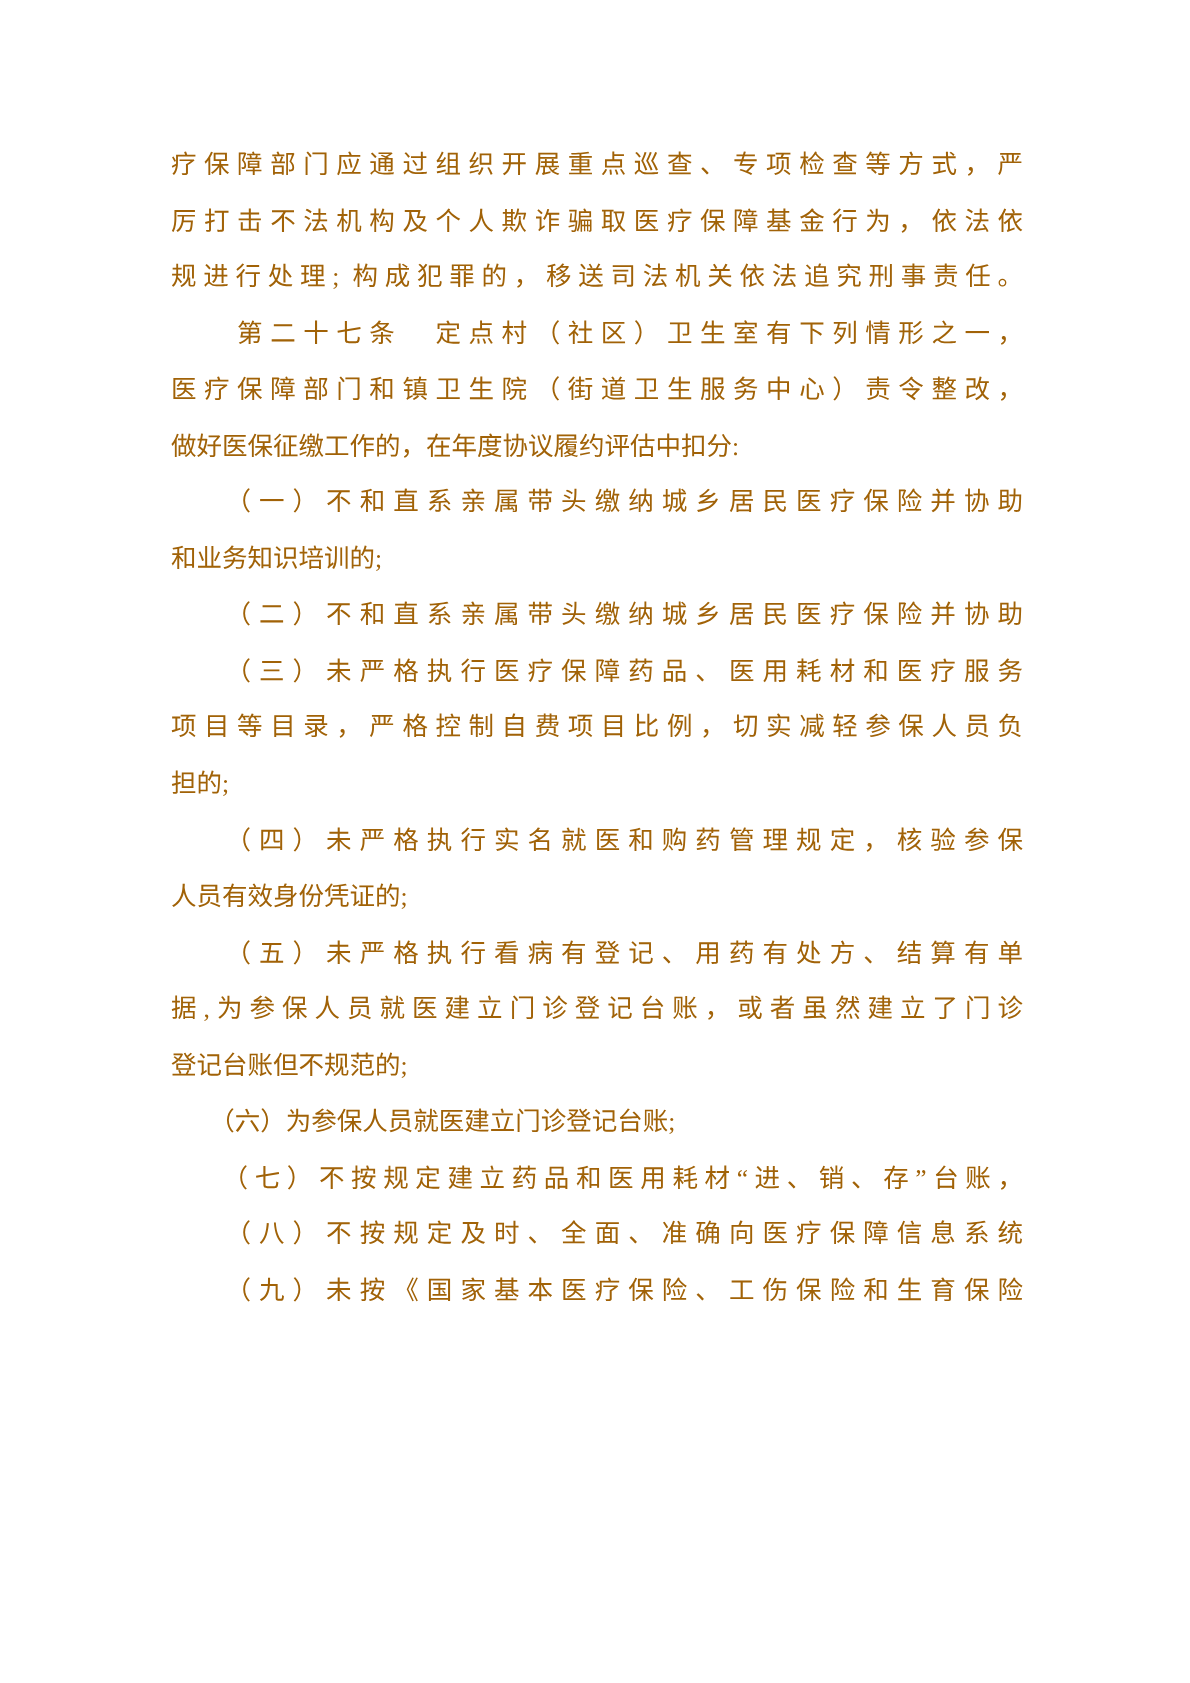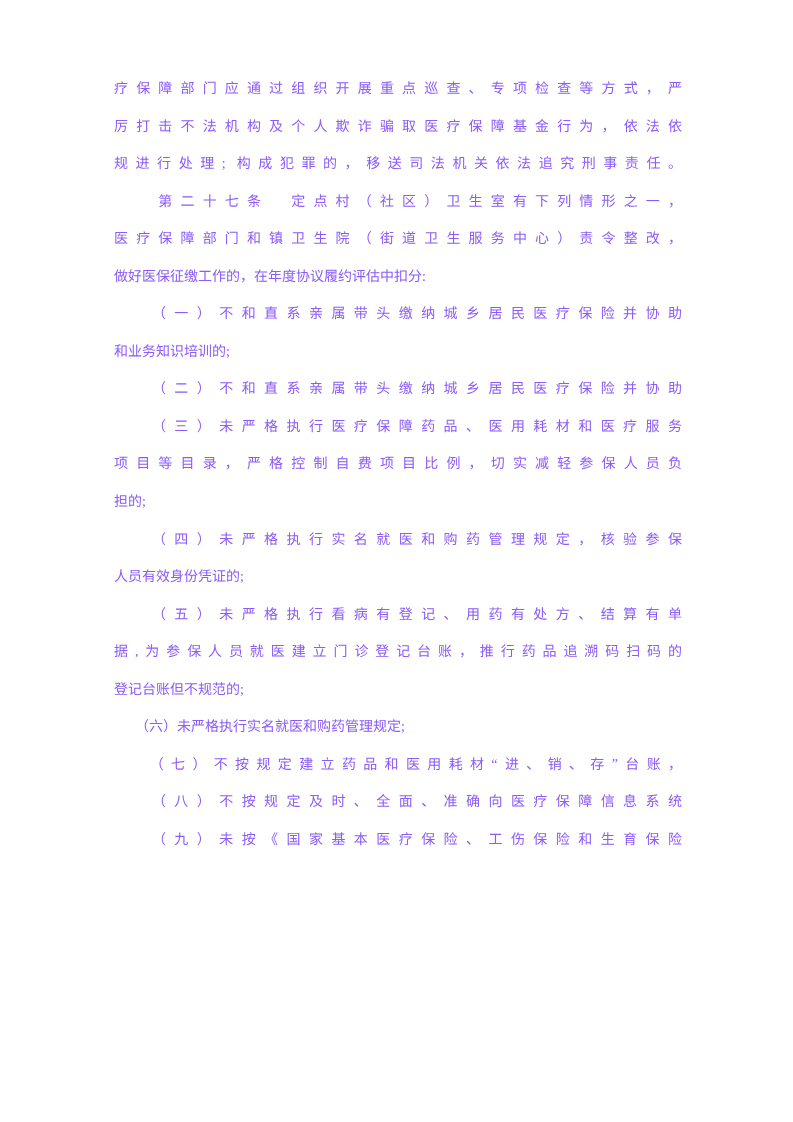--- a/index.html
+++ b/index.html
@@ -11,26 +11,26 @@
     position: relative;
     width: 793px;
     height: 1122px;
     background: #ffffff;
     overflow: hidden;
     box-sizing: border-box;
   }
   .text-block {
     position: absolute;
     left: 114px;
-    top: 70px;
+    top: 91px;
     width: 568px;
     font-family: "Liberation Serif", "DejaVu Serif", serif;
-    font-size: 14px;
+    font-size: 17px;
     line-height: 37.55px;
-    color: #8b5cf6;
+    color: #a16207;
     letter-spacing: 0;
   }
   .text-line {
     white-space: pre-wrap;
     min-height: 37.55px;
   }
   .line-justify {
     text-align: justify;
     text-align-last: justify;
   }
@@ -53,20 +53,20 @@
       <div class="text-line line-left">做好医保征缴工作的，在年度协议履约评估中扣分:</div>
       <div class="text-line line-justify">　　（一）不和直系亲属带头缴纳城乡居民医疗保险并协助</div>
       <div class="text-line line-left">和业务知识培训的;</div>
       <div class="text-line line-justify">　　（二）不和直系亲属带头缴纳城乡居民医疗保险并协助</div>
       <div class="text-line line-justify">　　（三）未严格执行医疗保障药品、医用耗材和医疗服务</div>
       <div class="text-line line-justify">项目等目录，严格控制自费项目比例，切实减轻参保人员负</div>
       <div class="text-line line-left">担的;</div>
       <div class="text-line line-justify">　　（四）未严格执行实名就医和购药管理规定，核验参保</div>
       <div class="text-line line-left">人员有效身份凭证的;</div>
       <div class="text-line line-justify">　　（五）未严格执行看病有登记、用药有处方、结算有单</div>
-      <div class="text-line line-justify">据,为参保人员就医建立门诊登记台账，推行药品追溯码扫码的</div>
+      <div class="text-line line-justify">据,为参保人员就医建立门诊登记台账，或者虽然建立了门诊</div>
       <div class="text-line line-left">登记台账但不规范的;</div>
-      <div class="text-line line-left">　　（六）未严格执行实名就医和购药管理规定;</div>
+      <div class="text-line line-left">　　（六）为参保人员就医建立门诊登记台账;</div>
       <div class="text-line line-justify">　　（七）不按规定建立药品和医用耗材“进、销、存”台账，</div>
       <div class="text-line line-justify">　　（八）不按规定及时、全面、准确向医疗保障信息系统</div>
       <div class="text-line line-justify">　　（九）未按《国家基本医疗保险、工伤保险和生育保险</div>
     </div>
 </div>
 
 </body></html>

